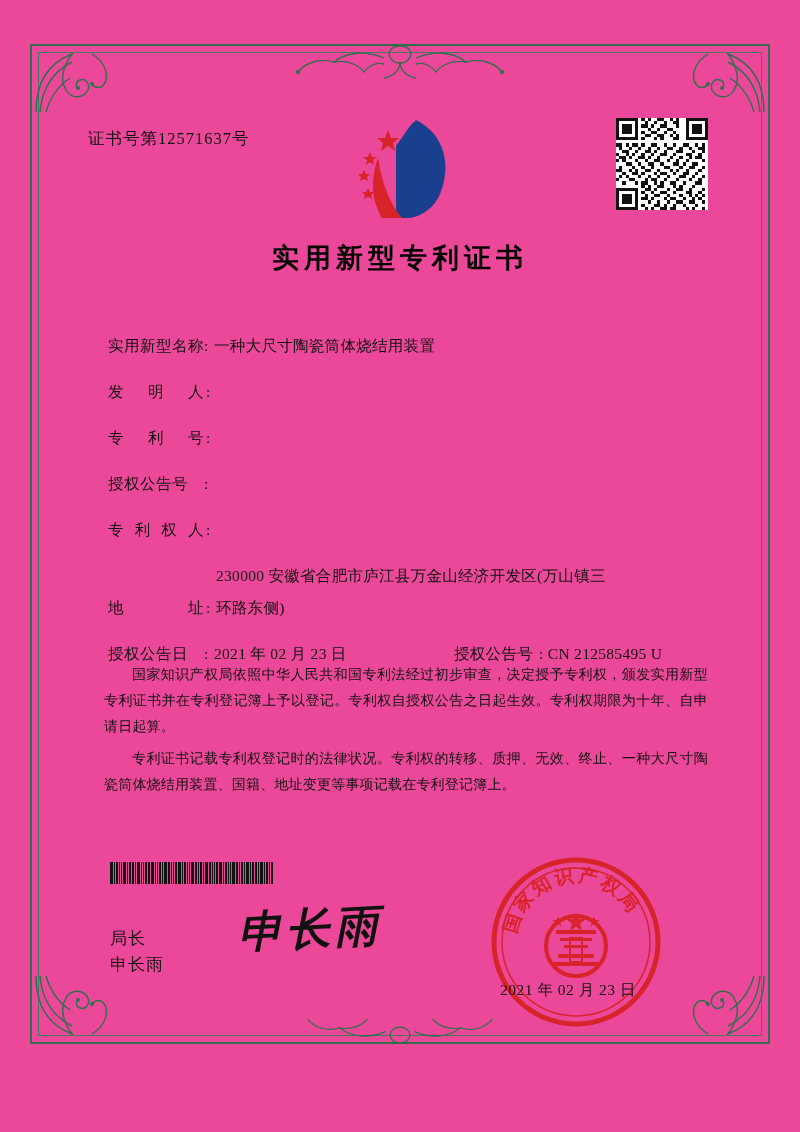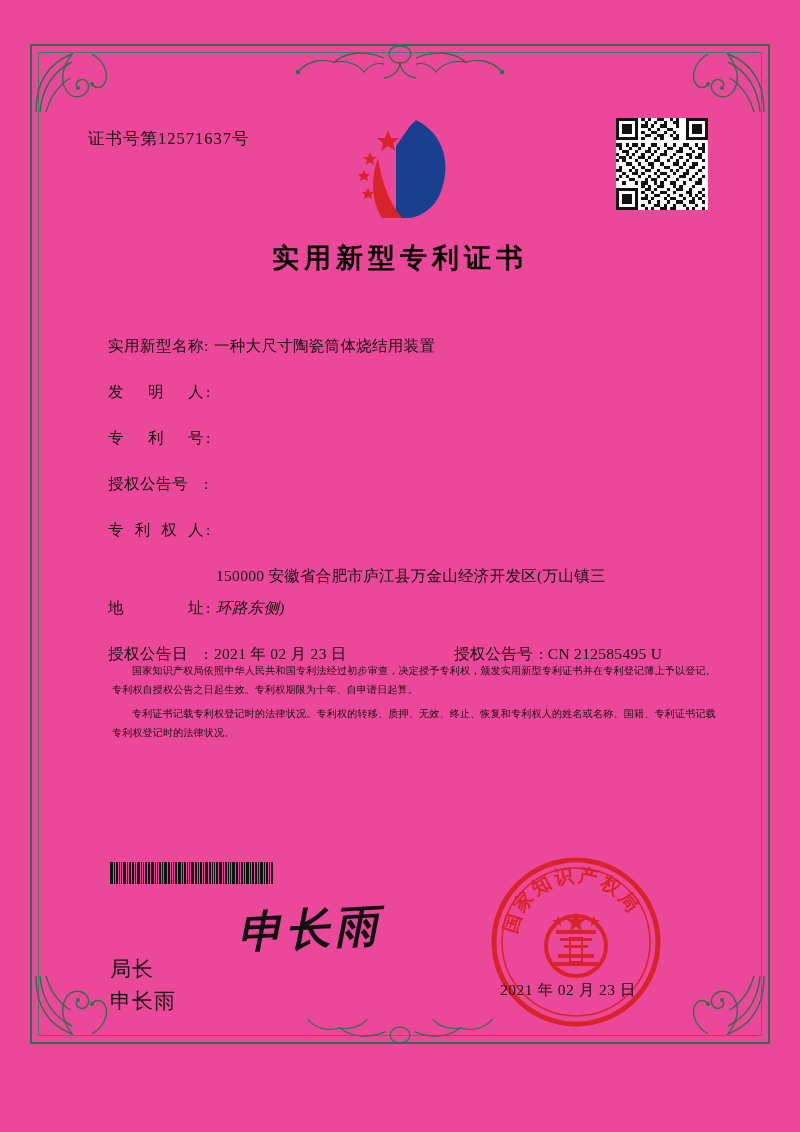--- a/index.html
+++ b/index.html
@@ -145,40 +145,38 @@
     padding-right: 2px;
   }
   .field-sep { width: 10px; flex: 0 0 10px; }
   .field-value {
     flex: 1;
     letter-spacing: 0.3px;
   }
   .field-value .second-line {
     display: block;
     margin-top: 8px;
-    font-style: italic;
   }
 
   .field-row.dual .field-value {
     display: flex;
   }
   .dual-first { width: 240px; flex: 0 0 240px; }
   .dual-label { flex: 0 0 auto; margin-right: 6px; }
 
   
   .para-block {
     position: absolute;
     left: 104px;
     top: 662px;
     width: 604px;
-    font-size: 10px;
+    font-size: 14px;
     line-height: 1.85;
     color: #111;
     text-align: justify;
-    margin-left: 8px;
   }
   .para {
     text-indent: 2em;
     margin: 0 0 6px 0;
     letter-spacing: 0.2px;
   }
 
   
   .barcode {
     position: absolute;
@@ -194,25 +192,24 @@
     background: #111;
     height: 100%;
     margin-right: 1px;
   }
 
   
   .sig-label {
     position: absolute;
     left: 110px;
     top: 926px;
-    font-size: 21px;
+    font-size: 17px;
     line-height: 1.5;
     letter-spacing: 1px;
     color: #111;
-    margin-top: 28px;
   }
   .sig-script {
     position: absolute;
     left: 238px;
     top: 900px;
     font-size: 44px;
     font-family: "DejaVu Serif", serif;
     font-style: italic;
     font-weight: bold;
     color: #111;
@@ -588,41 +585,41 @@
 
     <div class="field-row">
       <span class="field-label spaced">专 利 权 人</span>
       <span class="field-sep">:</span>
     </div>
 
     <div class="field-row">
       <span class="field-label spaced">地        址</span>
       <span class="field-sep">:</span>
       <span class="field-value">
-        <span>150000  安徽省合肥市庐江县万金山经济开发区(万山镇三</span>
+        <span>230000  安徽省合肥市庐江县万金山经济开发区(万山镇三</span>
         <span class="second-line">环路东侧)</span>
       </span>
     </div>
 
     <div class="field-row dual">
       <span class="field-label">授权公告日</span>
       <span class="field-sep">:</span>
       <span class="field-value">
         <span class="dual-first">2021 年 02 月 23 日</span>
         <span class="dual-label">授权公告号</span>
         <span>:&nbsp;</span>
         <span>CN 212585495 U</span>
       </span>
     </div>
 
   </div>
 
   <div class="para-block">
     <p class="para">国家知识产权局依照中华人民共和国专利法经过初步审查，决定授予专利权，颁发实用新型专利证书并在专利登记簿上予以登记。专利权自授权公告之日起生效。专利权期限为十年、自申请日起算。</p>
-    <p class="para">专利证书记载专利权登记时的法律状况。专利权的转移、质押、无效、终止、恢复和专利权人的姓名或名称、国籍、专利证书记载专利权登记时的法律状况。</p>
+    <p class="para">专利证书记载专利权登记时的法律状况。专利权的转移、质押、无效、终止、一种大尺寸陶瓷筒体烧结用装置、国籍、地址变更等事项记载在专利登记簿上。</p>
   </div>
 
   <div class="barcode">
     <i style="width:3px"></i>
       <i style="width:1px"></i>
       <i style="width:2px"></i>
       <i style="width:1px"></i>
     <i style="width:1px"></i>
       <i style="width:3px"></i>
       <i style="width:1px"></i>

